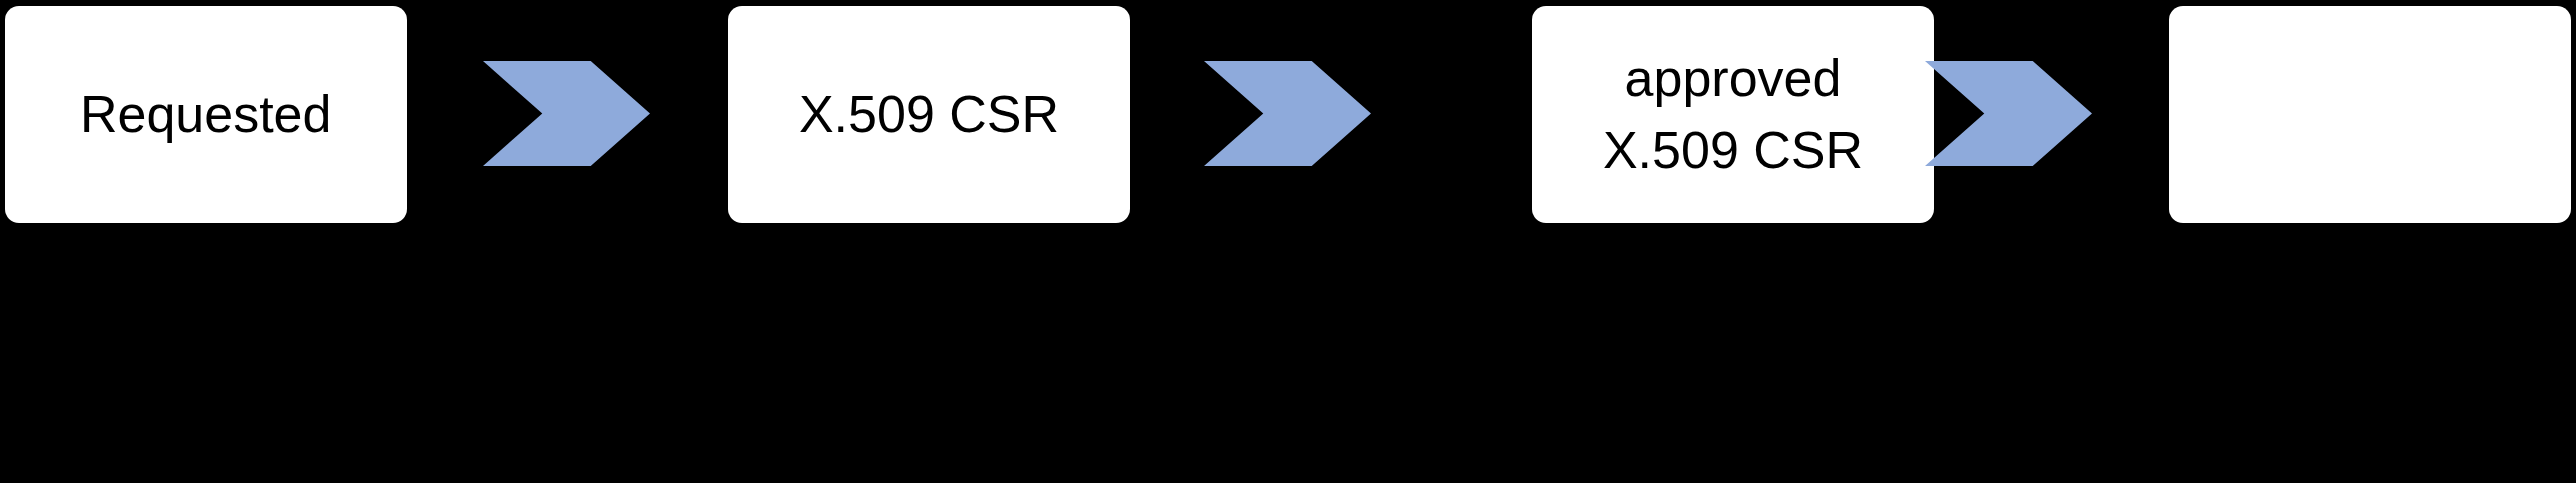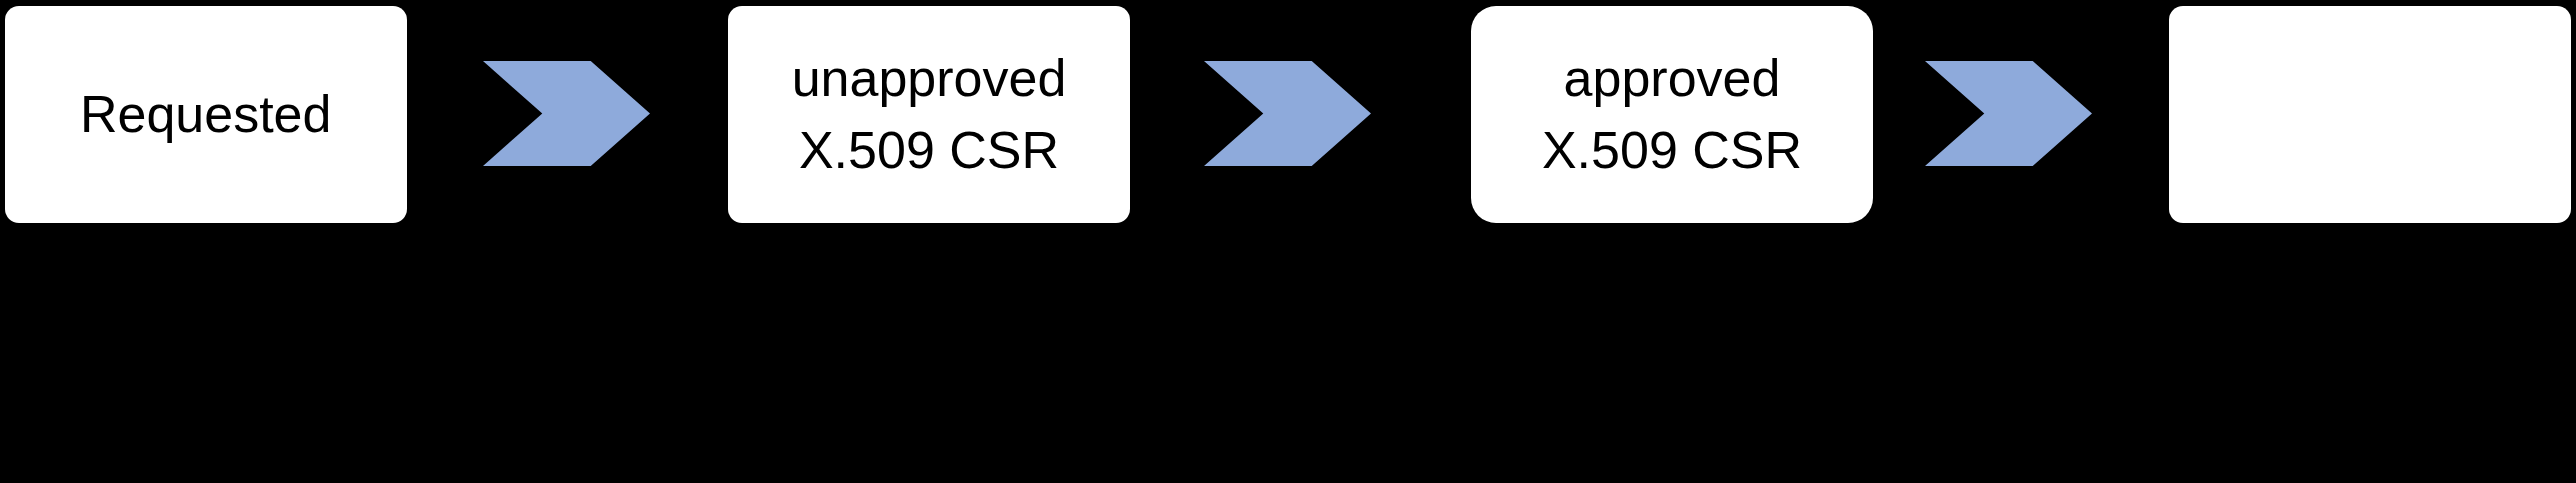--- a/index.html
+++ b/index.html
@@ -37,42 +37,41 @@
   .chevron {
     position: absolute;
     top: 61px;
     width: 167px;
     height: 105px;
     background: var(--arrow-color, #8EAADB);
     clip-path: polygon(0% 0%, 64.5% 0%, 100% 50%, 64.5% 100%, 0% 100%, 35.5% 50%);
   }
   .pos-b1 { left: 4.7px; }
   .pos-b2 { left: 728px; }
-  .pos-b3 { left: 1471px; border-radius: 25px; }
+  .pos-b3 { left: 1532px; }
   .pos-b4 { left: 2169px; }
   .pos-c1 { left: 483px; }
   .pos-c2 { left: 1204px; }
   .pos-c3 { left: 1925px; }
 </style>
 </head>
 <body>
 
 <div class="canvas">
 
   <div class="step-box pos-b1">
     <div class="step-label">
       <span class="line">Requested</span>
     </div>
   </div>
 
   <div class="chevron pos-c1"></div>
 
   <div class="step-box pos-b2">
     <div class="step-label">
-      <span class="line">unapproved</span>
       <span class="line">X.509 CSR</span>
     </div>
   </div>
 
   <div class="chevron pos-c2"></div>
 
   <div class="step-box pos-b3">
     <div class="step-label">
       <span class="line">approved</span>
       <span class="line">X.509 CSR</span>

